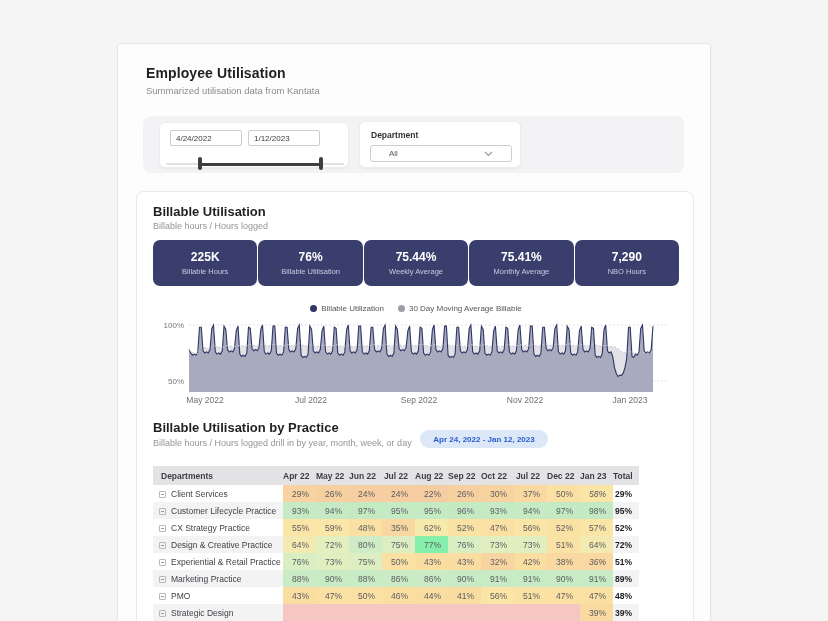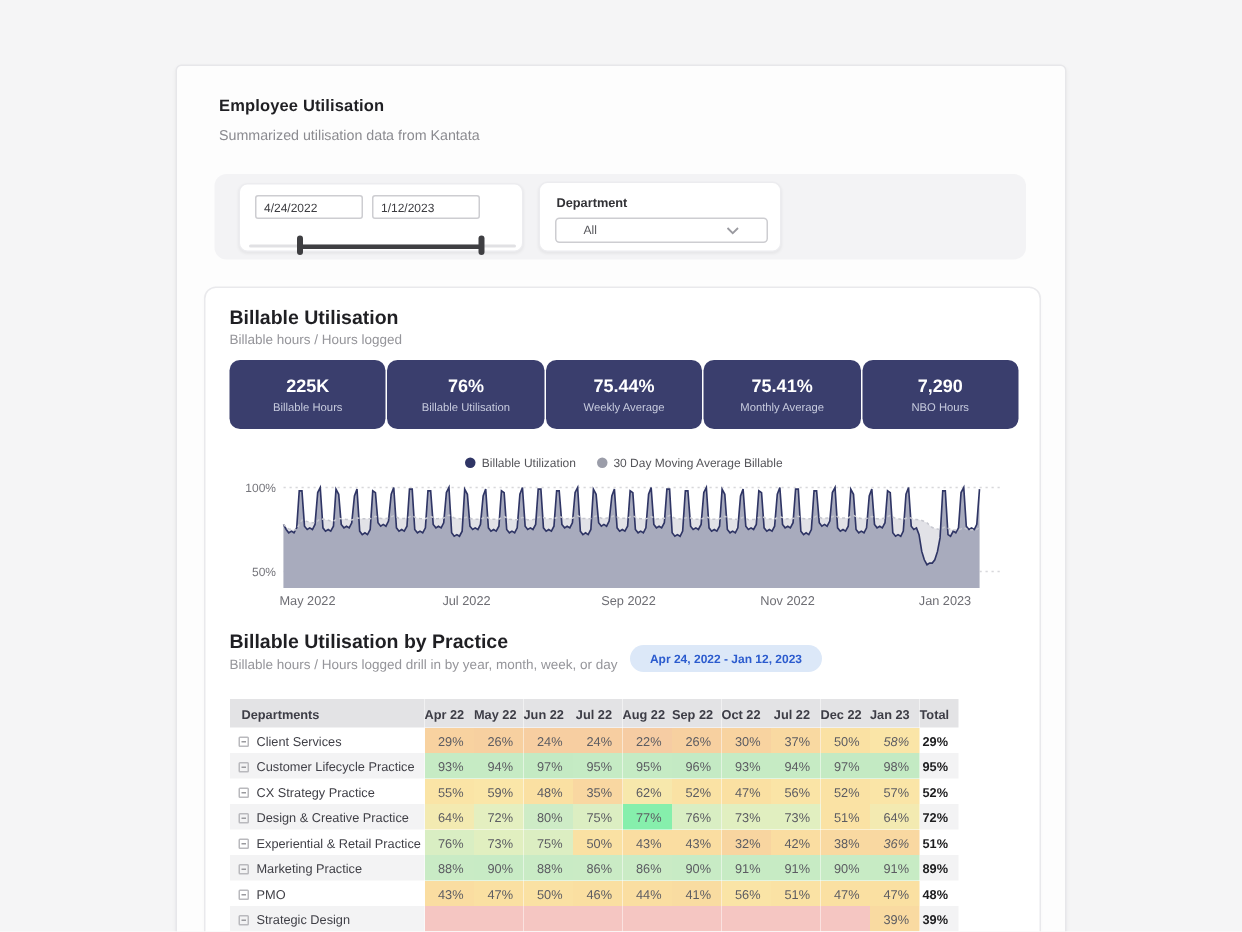--- a/index.html
+++ b/index.html
@@ -4,21 +4,21 @@
 <style>
   * { margin:0; padding:0; box-sizing:border-box; }
   html,body { width:828px; height:621px; overflow:hidden; }
   body { font-family:"Liberation Sans","DejaVu Sans",sans-serif; background:#f5f5f6; }
   .stage { position:relative; width:828px; height:621px; background:#f5f5f6; overflow:hidden; }
 
   .panel { position:absolute; left:117px; top:43px; width:594px; height:640px;
            background:#fdfdfd; border:1px solid #e7e7ea; border-radius:4px;
            box-shadow:0 1px 3px rgba(0,0,0,.04); }
 
-  .page-title { position:absolute; left:28px; top:21px; font-size:11px; font-weight:bold; color:#1f1f23; letter-spacing:.1px; }
+  .page-title { position:absolute; left:28px; top:21px; font-size:14px; font-weight:bold; color:#1f1f23; letter-spacing:.1px; }
   .page-subtitle { position:absolute; left:28px; top:41px; font-size:9.5px; color:#8b8b90; }
 
   .filterbar { position:absolute; left:25px; top:72px; width:541px; height:57px; background:#f3f3f5; border-radius:8px; }
   .mini-card { position:absolute; background:#fff; border-radius:6px; border:1px solid #ececef; box-shadow:0 1px 2px rgba(0,0,0,.05); }
   .date-card { left:16px; top:6px; width:190px; height:46px; }
   .dept-card { left:216px; top:5px; width:162px; height:47px; }
   .date-inputs { position:absolute; left:10px; top:7px; display:flex; gap:6px; }
   .date-input { width:72px; height:16px; font-size:8px; color:#3c3c40; border:1px solid #cdcdd1; border-radius:2px; padding:0 0 0 5px; font-family:inherit; background:#fff; }
   .slider { position:absolute; left:6px; top:34px; width:178px; height:14px; }
   .slider .track { position:absolute; left:0; right:0; top:6px; height:2px; background:#e1e1e4; border-radius:1px; }

